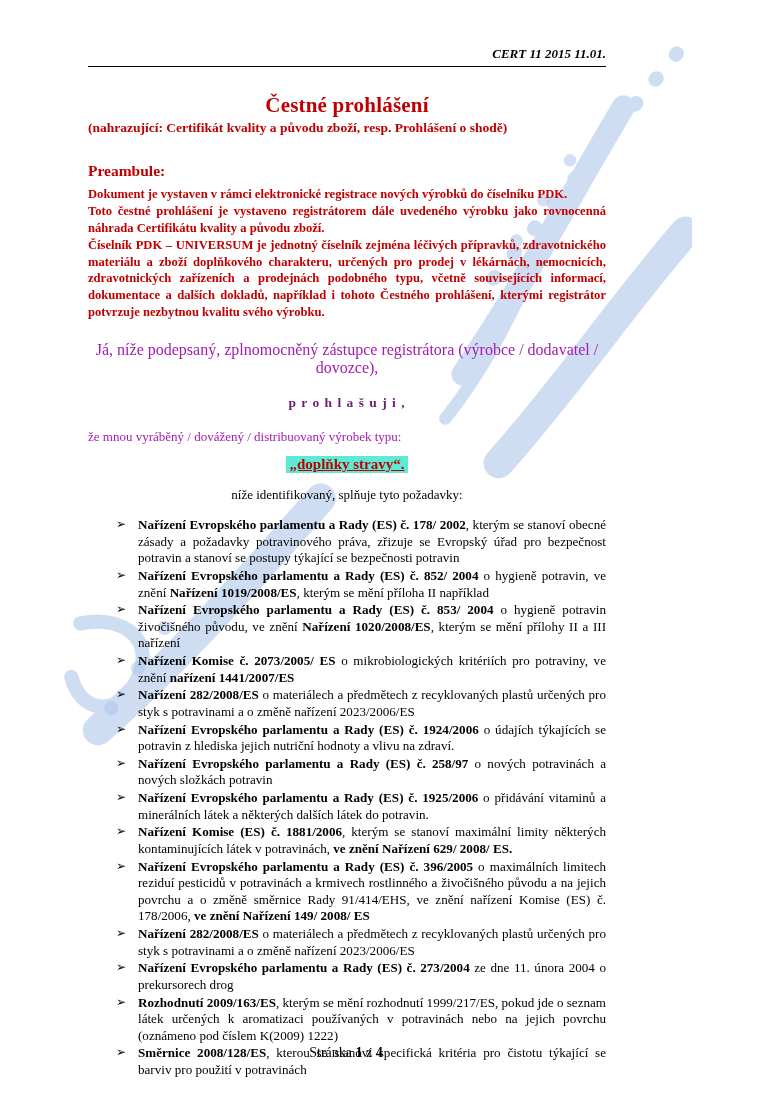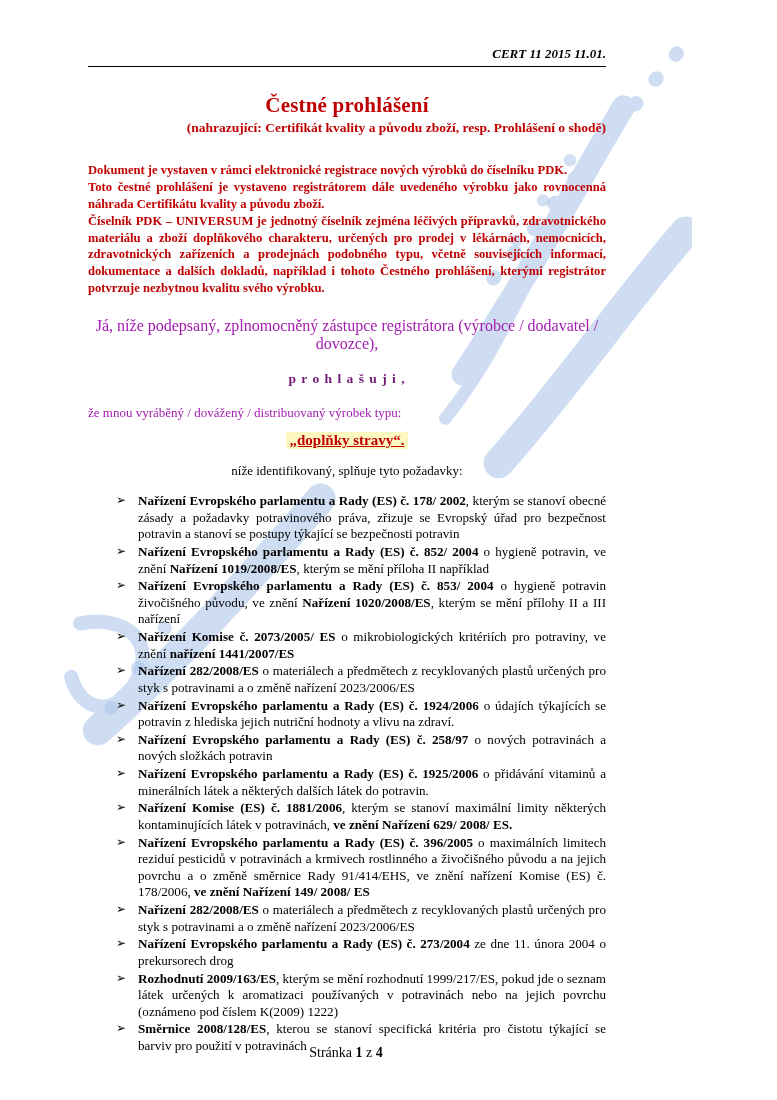--- a/index.html
+++ b/index.html
@@ -19,21 +19,21 @@
   .doc-ref{
     text-align:right;font-style:italic;font-weight:bold;
     font-size:13px;padding-bottom:4px;
   }
   .header-rule{border:0;border-top:1.5px solid #000;margin:0 0 26px 0;}
   .doc-title{
     text-align:center;color:#c00000;font-size:21px;font-weight:bold;
     margin:0 0 2px 0;letter-spacing:.2px;
   }
   .doc-subtitle{
-    text-align:right;color:#c00000;font-size:13.5px;font-weight:bold;
+    text-align:left;color:#c00000;font-size:13.5px;font-weight:bold;
     margin:0 0 26px 0;
   }
   .preamble-heading{
     color:#c00000;font-size:15.5px;font-weight:bold;margin:0 0 6px 0;
     text-decoration:none;
   }
   .red{color:#c00000;}
   .b{font-weight:bold;}
   .j{text-align:justify;}
   p.block{margin:0;font-size:12.6px;line-height:1.34;}
@@ -42,21 +42,21 @@
   }
   .declare-verb{
     text-align:center;color:#701a75;font-weight:bold;font-size:13.5px;
     margin:18px 0 0 0;letter-spacing:1px;
   }
   .product-line{
     color:#a21caf;font-size:13px;margin:18px 0 0 0;
   }
   .product-type-wrap{text-align:center;margin:10px 0 0 0;}
   .product-type{
-    display:inline-block;background:#fef9c3;color:#c00000;
+    display:inline-block;background:#5eead4;color:#c00000;
     font-weight:bold;font-size:15px;text-decoration:underline;
     padding:0 3px;
   }
   .following-line{font-size:13px;margin:14px 0 0 0;color:#000;text-align:center;}
   .req-list{
     list-style:none;margin:14px 0 0 0;padding:0 0 0 28px;
     font-size:13.1px;line-height:1.27;
   }
   .req-item{
     position:relative;padding-left:22px;text-align:justify;margin:0 0 1px 0;
@@ -95,20 +95,21 @@
   </svg>
 
   <div class="content">
 
     <div class="doc-ref">CERT 11 2015 11.01.</div>
     <hr class="header-rule">
 
     <h1 class="doc-title">Čestné prohlášení</h1>
     <div class="doc-subtitle">(nahrazující: Certifikát kvality a původu zboží, resp. Prohlášení o shodě)</div>
 
+    <h2 class="preamble-heading">Preambule:</h2>
 
     <p class="block red b j">Dokument je vystaven v rámci elektronické registrace nových výrobků do číselníku PDK.</p>
     <p class="block red b j">Toto čestné prohlášení je vystaveno registrátorem dále uvedeného výrobku jako rovnocenná náhrada Certifikátu kvality a původu zboží.</p>
     <p class="block red b j">Číselník PDK – UNIVERSUM je jednotný číselník zejména léčivých přípravků, zdravotnického materiálu a zboží doplňkového charakteru, určených pro prodej v lékárnách, nemocnicích, zdravotnických zařízeních a prodejnách podobného typu, včetně souvisejících informací, dokumentace a dalších dokladů, například i tohoto Čestného prohlášení, kterými registrátor potvrzuje nezbytnou kvalitu svého výrobku.</p>
 
     <p class="intro-line">Já, níže podepsaný, zplnomocněný zástupce registrátora (výrobce / dodavatel / dovozce),</p>
 
     <p class="declare-verb">p r o h l a š u j i ,</p>
 
     <p class="product-line">že mnou vyráběný / dovážený  / distribuovaný výrobek typu:</p>

